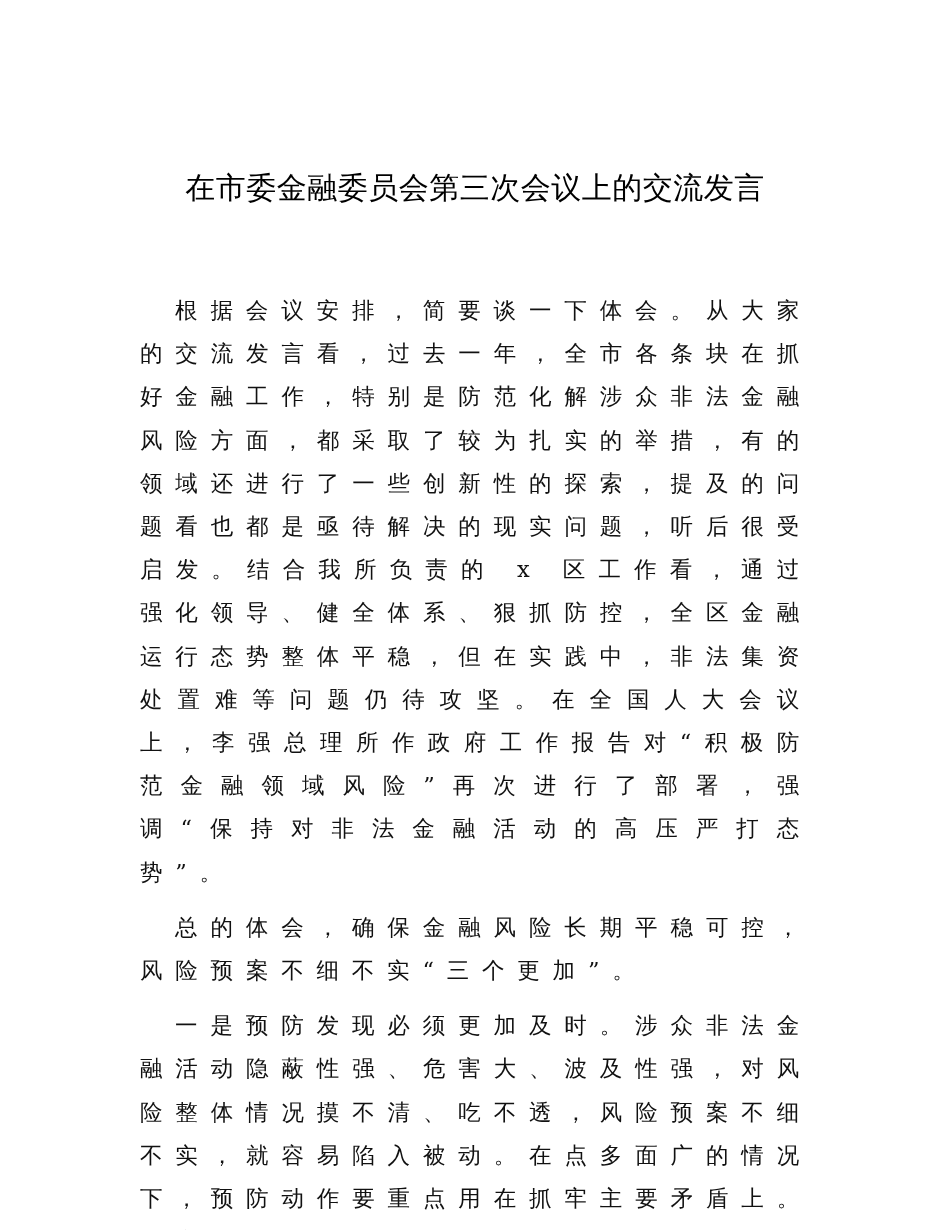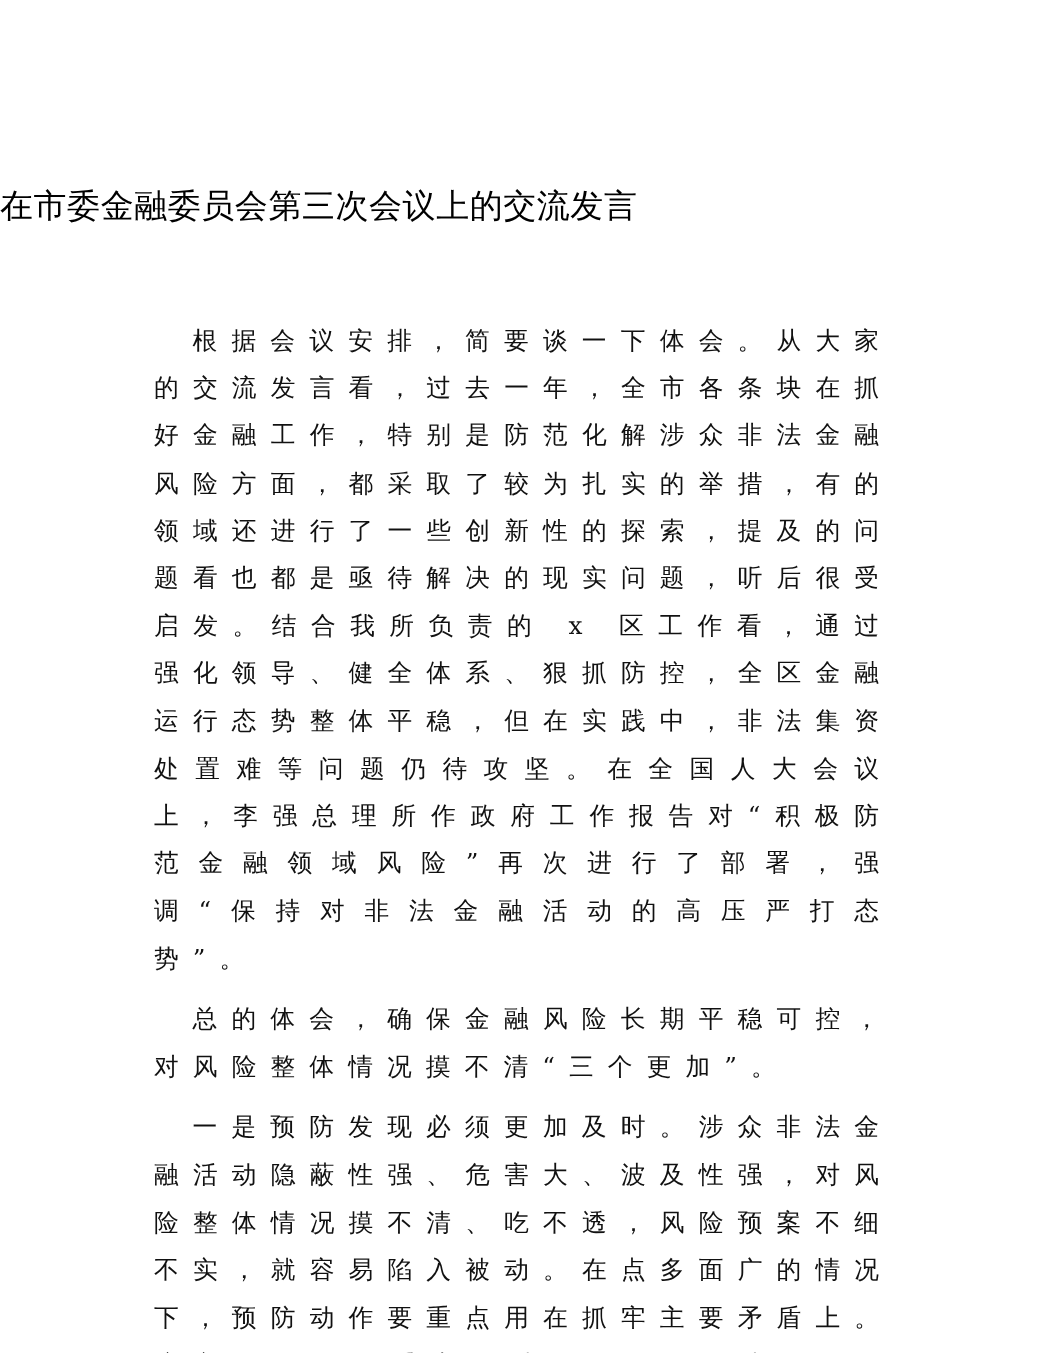--- a/index.html
+++ b/index.html
@@ -20,21 +20,21 @@
       top: 0;
       width: 950px;
       height: 1230px;
       background: #ffffff;
     }
     .title {
       position: absolute;
       left: 0;
       top: 168px;
       width: 950px;
-      text-align: left;
+      text-align: center;
       font-family: "DejaVu Sans", "Liberation Sans", sans-serif;
       font-size: 30px;
       line-height: 40px;
       letter-spacing: 0.5px;
       color: #000000;
       margin: 0;
       font-weight: normal;
     }
     .body-text {
       position: absolute;
@@ -55,16 +55,16 @@
     }
   </style>
 </head>
 <body>
 
 <div class="page">
   <h1 class="title">在市委金融委员会第三次会议上的交流发言</h1>
 
   <div class="body-text">
     <p class="para">根据会议安排，简要谈一下体会。从大家的交流发言看，过去一年，全市各条块在抓好金融工作，特别是防范化解涉众非法金融风险方面，都采取了较为扎实的举措，有的领域还进行了一些创新性的探索，提及的问题看也都是亟待解决的现实问题，听后很受启发。结合我所负责的 x 区工作看，通过强化领导、健全体系、狠抓防控，全区金融运行态势整体平稳，但在实践中，非法集资处置难等问题仍待攻坚。在全国人大会议上，李强总理所作政府工作报告对“积极防范金融领域风险”再次进行了部署，强调“保持对非法金融活动的高压严打态势”。</p>
-    <p class="para">总的体会，确保金融风险长期平稳可控，对风险整体情况摸不清“三个更加”。</p>
+    <p class="para">总的体会，确保金融风险长期平稳可控，风险预案不细不实“三个更加”。</p>
     <p class="para">一是预防发现必须更加及时。涉众非法金融活动隐蔽性强、危害大、波及性强，对风险整体情况摸不清、吃不透，风险预案不细不实，就容易陷入被动。在点多面广的情况下，预防动作要重点用在抓牢主要矛盾上。这方面，既有重点区域，如××区片区、××区片区等金融类机构和“亿元楼宇”集中区域；也有重点行业，如国有投融资平台、房地产开发公司、私募基金机构、民间投融资中介、小额借贷公司等市场主体；</p>
   </div>
 </div>
 
 </body></html>

